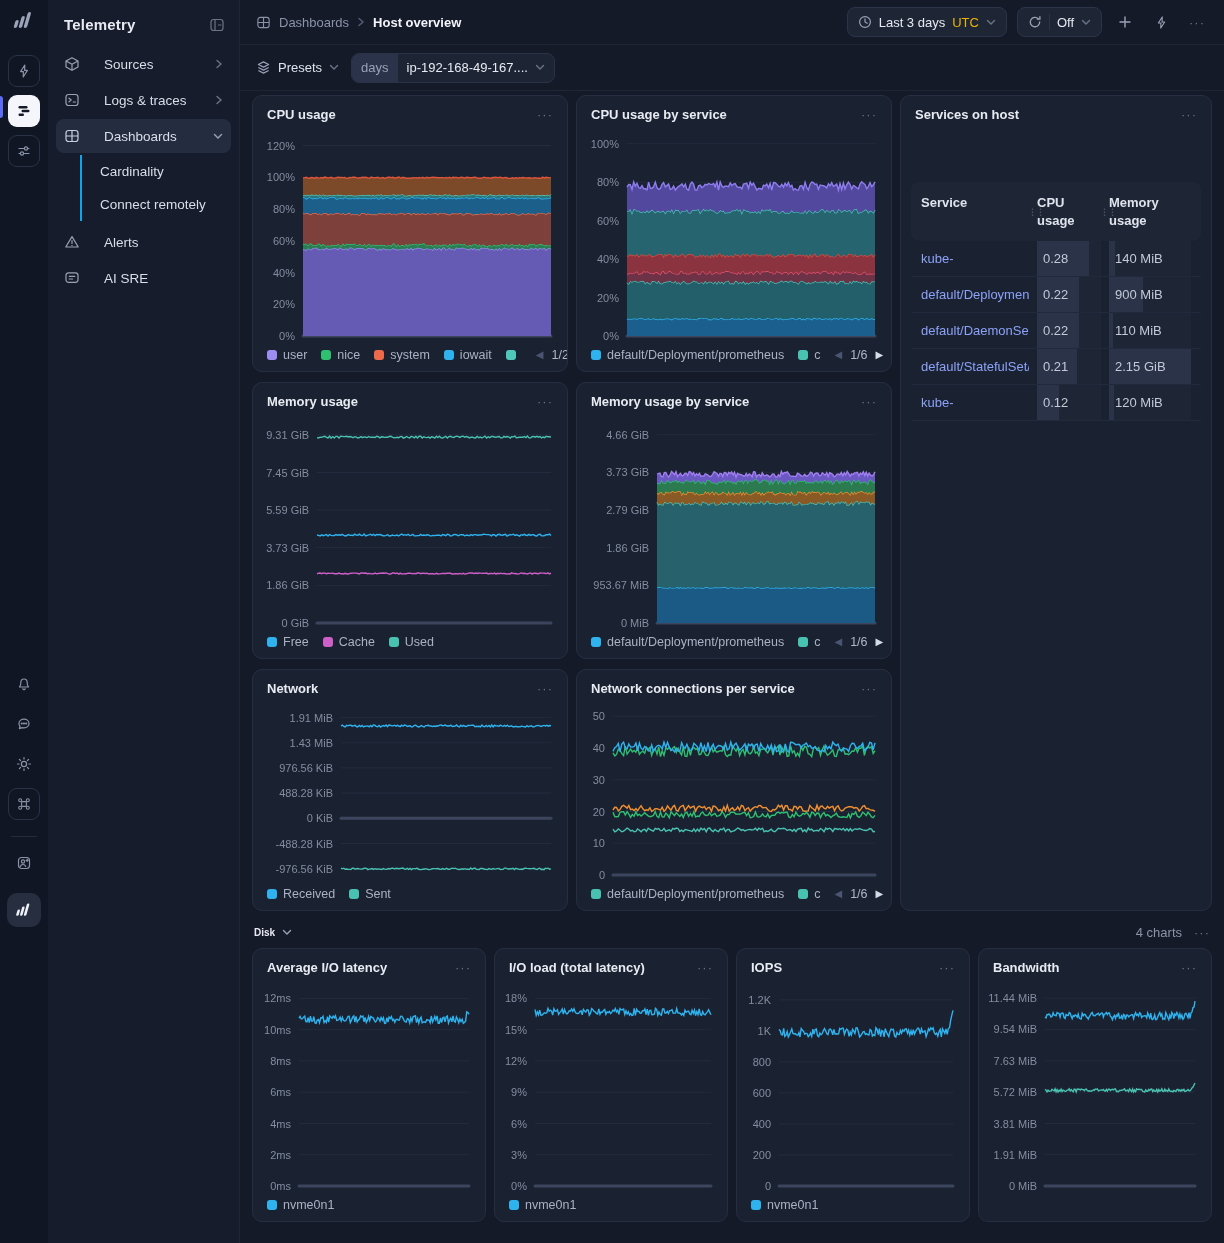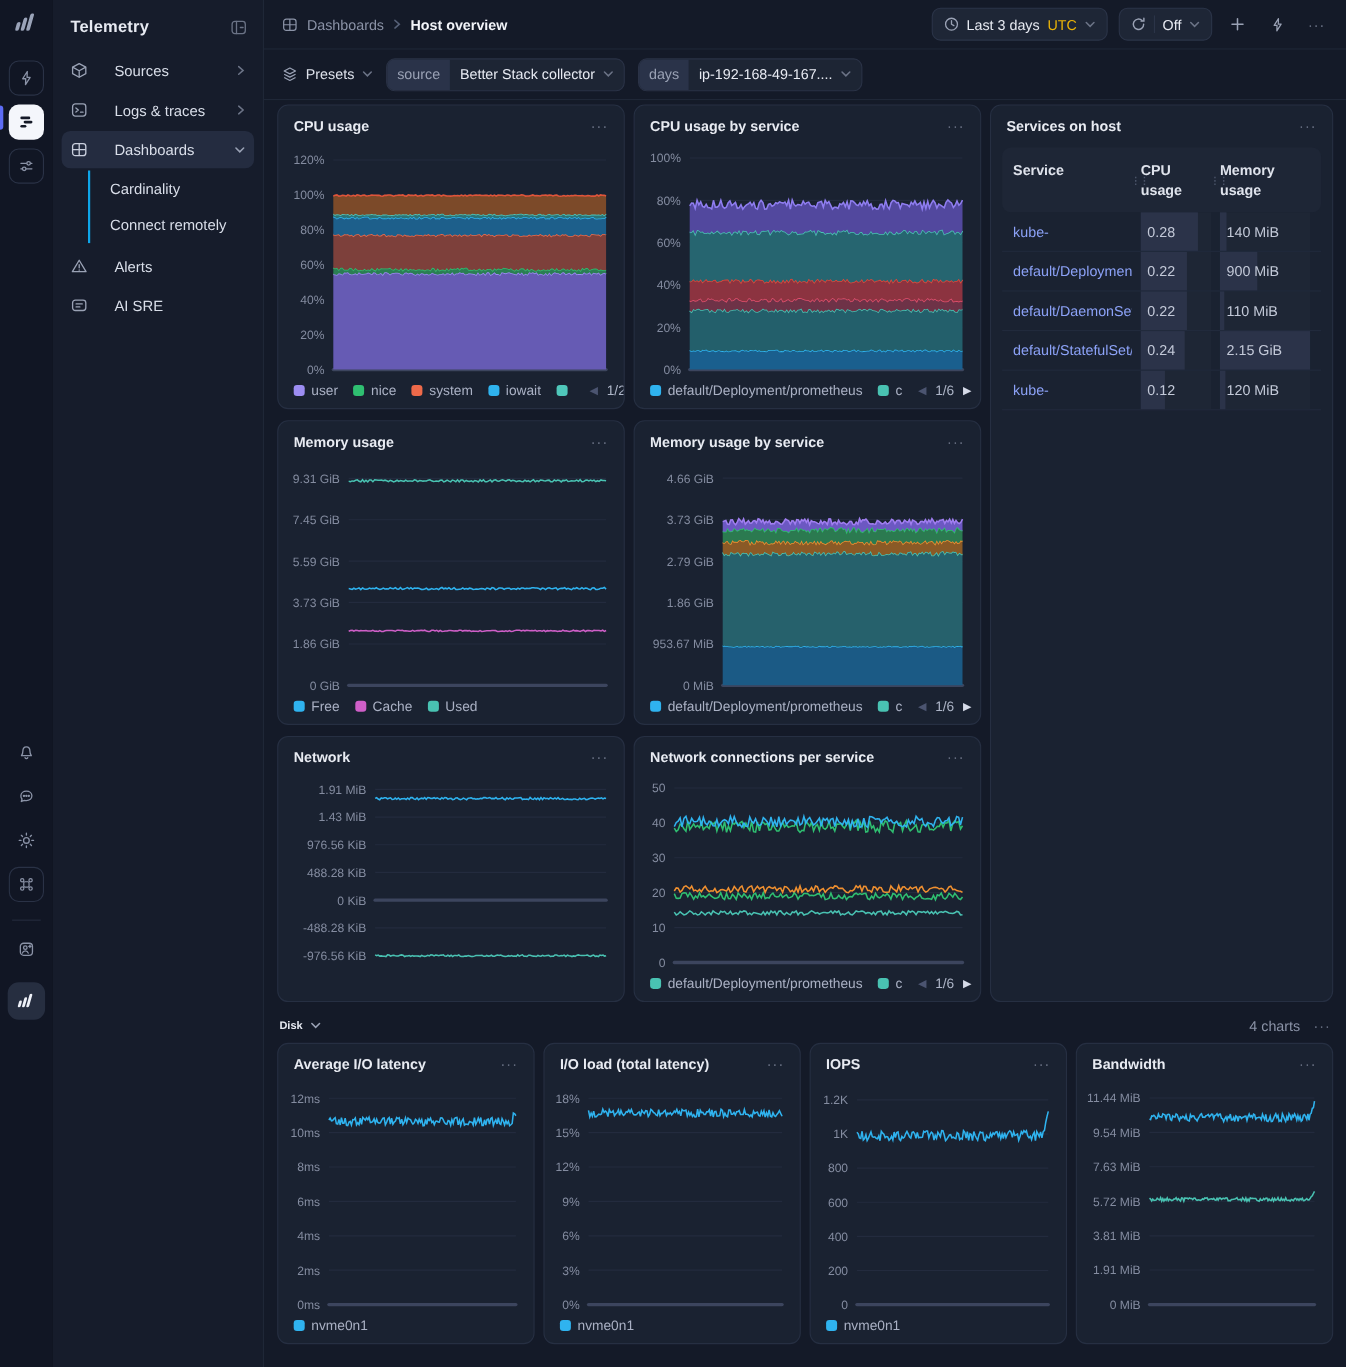--- a/index.html
+++ b/index.html
@@ -60,21 +60,21 @@
     border:1px solid #2a3246; border-radius:8px; overflow:hidden; font-size:13px; }
   .fpill .key { background:#2a3349; color:#9aa2b5; padding:0 9px; align-self:stretch;
     display:flex; align-items:center; }
   .fpill .val { padding:0 9px; color:#e7eaf2; display:flex; align-items:center; gap:7px; }
 
   .content { flex:1; padding:4px 12px 12px; overflow:hidden; }
   .grid1 { display:grid; grid-template-columns:316px 316px 1fr;
     grid-template-rows:277px 277px 242px; gap:10px 8px; }
   .card { background:#1a2231; border:1px solid #262f42; border-radius:10px;
     display:flex; flex-direction:column; min-width:0; overflow:hidden; }
-  .card-table { grid-column:3; grid-row:1/4; }
+  .card-table { grid-column:3; grid-row:1/4;gap:48px; }
   .card-head { display:flex; align-items:center; justify-content:space-between;
     padding:11px 14px 4px; flex:none; }
   .card-title { font-size:13px; font-weight:bold; color:#e8ebf2; }
   .dots { color:#6b7386; font-size:13px; letter-spacing:1px; }
   .chart { flex:1 1 auto; min-height:0; margin:0 8px 0 4px; position:relative; }
   .chart svg { display:block; }
   .legend { flex:none; height:27px; display:flex; align-items:center; gap:14px;
     padding:0 14px 6px; font-size:12.5px; color:#aab1c4; overflow:hidden; white-space:nowrap; }
   .lg-item { display:flex; align-items:center; gap:6px; flex:none; }
   .sw { width:10px; height:10px; border-radius:3px; flex:none; }
@@ -362,31 +362,20 @@
               <path d="M2.5 8 8 10.8 13.5 8"></path>
               <path d="M2.5 11.2 8 14l5.5-2.8"></path>
             </svg>
           </span>
         <span>Presets</span>
         <span>
             <svg class="ic" width="10" height="7" viewBox="0 0 10 7" fill="none" stroke="#6b7386" stroke-width="1.4" stroke-linecap="round">
               <path d="M1.5 1.5 5 5l3.5-3.5"></path>
             </svg>
           </span>
-      </div>
-      <div class="fpill">
-        <span class="key">source</span>
-        <span class="val">
-          <span>Better Stack collector</span>
-          <span>
-              <svg class="ic" width="10" height="7" viewBox="0 0 10 7" fill="none" stroke="#6b7386" stroke-width="1.4" stroke-linecap="round">
-                <path d="M1.5 1.5 5 5l3.5-3.5"></path>
-              </svg>
-            </span>
-        </span>
       </div>
       <div class="fpill">
         <span class="key">days</span>
         <span class="val">
           <span>ip-192-168-49-167....</span>
           <span>
               <svg class="ic" width="10" height="7" viewBox="0 0 10 7" fill="none" stroke="#6b7386" stroke-width="1.4" stroke-linecap="round">
                 <path d="M1.5 1.5 5 5l3.5-3.5"></path>
               </svg>
             </span>
@@ -549,21 +538,21 @@
                 </span>
       <span class="t-cell">
                   <span class="bar" style="width:5%"></span>
                   <span class="val">110 MiB</span>
                 </span>
               </div>
               <div class="t-row">
       <span class="t-svc">default/StatefulSet/opensea</span>
       <span class="t-cell">
                   <span class="bar" style="width:62%"></span>
-                  <span class="val">0.24</span>
+                  <span class="val">0.21</span>
                 </span>
       <span class="t-cell">
                   <span class="bar" style="width:100%"></span>
                   <span class="val">2.15 GiB</span>
                 </span>
               </div>
               <div class="t-row">
       <span class="t-svc">kube-</span>
       <span class="t-cell">
                   <span class="bar" style="width:35%"></span>
@@ -682,20 +671,30 @@
                 <line x1="84" x2="294" y1="67.9" y2="67.9" stroke="#232b3e" stroke-width="1"></line>
                 <text x="76" y="71.9" fill="#848ca0" font-size="11" text-anchor="end" font-family="Liberation Sans, sans-serif">976.56 KiB</text>
                 <line x1="84" x2="294" y1="42.8" y2="42.8" stroke="#232b3e" stroke-width="1"></line>
                 <text x="76" y="46.8" fill="#848ca0" font-size="11" text-anchor="end" font-family="Liberation Sans, sans-serif">1.43 MiB</text>
                 <line x1="84" x2="294" y1="17.6" y2="17.6" stroke="#232b3e" stroke-width="1"></line>
                 <text x="76" y="21.6" fill="#848ca0" font-size="11" text-anchor="end" font-family="Liberation Sans, sans-serif">1.91 MiB</text>
                 <path d="M84.0,25.8L85.4,25.1L86.8,26.4L88.2,27.0L89.6,25.4L91.0,25.8L92.5,25.2L93.9,25.3L95.3,26.2L96.7,25.7L98.1,25.3L99.5,26.8L100.9,26.7L102.3,25.5L103.7,26.6L105.1,25.4L106.6,26.9L108.0,26.2L109.4,26.1L110.8,26.0L112.2,26.8L113.6,25.5L115.0,26.8L116.4,25.0L117.8,25.1L119.2,26.3L120.6,26.8L122.1,25.4L123.5,27.0L124.9,26.1L126.3,25.6L127.7,26.2L129.1,25.0L130.5,26.7L131.9,25.1L133.3,25.3L134.7,25.9L136.1,25.8L137.6,25.2L139.0,26.1L140.4,25.3L141.8,26.0L143.2,26.6L144.6,25.2L146.0,26.2L147.4,25.0L148.8,25.3L150.2,26.5L151.7,26.0L153.1,25.8L154.5,27.0L155.9,26.7L157.3,25.4L158.7,25.3L160.1,26.4L161.5,26.9L162.9,26.5L164.3,25.5L165.7,26.3L167.2,27.0L168.6,25.6L170.0,25.5L171.4,25.3L172.8,26.1L174.2,26.0L175.6,26.6L177.0,26.1L178.4,26.4L179.8,25.8L181.2,26.0L182.7,25.1L184.1,25.0L185.5,25.7L186.9,25.5L188.3,25.0L189.7,26.1L191.1,25.8L192.5,26.1L193.9,25.1L195.3,26.4L196.8,26.2L198.2,26.0L199.6,25.0L201.0,26.4L202.4,27.0L203.8,25.3L205.2,26.4L206.6,25.4L208.0,26.3L209.4,26.5L210.8,25.5L212.3,25.5L213.7,25.4L215.1,25.2L216.5,25.1L217.9,26.8L219.3,26.3L220.7,26.5L222.1,26.3L223.5,26.9L224.9,25.0L226.3,26.3L227.8,26.8L229.2,25.5L230.6,26.7L232.0,25.5L233.4,27.0L234.8,25.0L236.2,26.9L237.6,25.2L239.0,26.1L240.4,25.7L241.9,26.4L243.3,25.1L244.7,25.9L246.1,26.3L247.5,25.4L248.9,26.4L250.3,25.1L251.7,26.5L253.1,26.4L254.5,25.8L255.9,26.8L257.4,26.8L258.8,26.3L260.2,26.8L261.6,26.7L263.0,26.9L264.4,26.3L265.8,26.4L267.2,26.8L268.6,27.0L270.0,25.7L271.4,26.7L272.9,26.2L274.3,25.8L275.7,26.9L277.1,26.8L278.5,26.1L279.9,25.6L281.3,25.4L282.7,25.8L284.1,26.5L285.5,25.8L287.0,25.4L288.4,25.9L289.8,25.3L291.2,26.2L292.6,25.5L294.0,25.8" fill="none" stroke="#2fb3ef" stroke-width="1.4"></path>
                 <path d="M84.0,168.1L85.4,168.8L86.8,168.2L88.2,169.2L89.6,169.0L91.0,169.4L92.5,169.4L93.9,169.6L95.3,168.1L96.7,168.2L98.1,169.2L99.5,168.7L100.9,168.5L102.3,168.9L103.7,169.1L105.1,169.1L106.6,168.5L108.0,168.1L109.4,168.3L110.8,169.6L112.2,169.1L113.6,169.0L115.0,168.6L116.4,169.4L117.8,168.7L119.2,169.2L120.6,169.0L122.1,169.1L123.5,169.2L124.9,169.6L126.3,168.6L127.7,169.1L129.1,169.4L130.5,169.0L131.9,168.5L133.3,169.0L134.7,168.1L136.1,168.2L137.6,169.0L139.0,168.2L140.4,168.5L141.8,168.8L143.2,168.5L144.6,168.3L146.0,168.0L147.4,169.1L148.8,169.3L150.2,168.3L151.7,169.3L153.1,168.4L154.5,169.6L155.9,168.6L157.3,168.6L158.7,168.8L160.1,168.1L161.5,169.3L162.9,169.5L164.3,169.6L165.7,169.1L167.2,169.2L168.6,168.7L170.0,169.1L171.4,169.5L172.8,169.6L174.2,169.2L175.6,168.7L177.0,168.6L178.4,168.6L179.8,168.7L181.2,168.5L182.7,169.4L184.1,169.4L185.5,168.6L186.9,169.2L188.3,169.0L189.7,168.4L191.1,169.3L192.5,169.4L193.9,168.6L195.3,168.2L196.8,168.6L198.2,168.2L199.6,168.8L201.0,169.4L202.4,169.5L203.8,169.3L205.2,168.8L206.6,169.2L208.0,168.7L209.4,169.3L210.8,169.1L212.3,169.4L213.7,168.0L215.1,169.2L216.5,168.5L217.9,168.0L219.3,169.4L220.7,169.4L222.1,169.6L223.5,168.4L224.9,168.5L226.3,168.8L227.8,169.2L229.2,169.4L230.6,169.6L232.0,168.6L233.4,169.1L234.8,169.3L236.2,168.5L237.6,169.1L239.0,168.9L240.4,168.6L241.9,168.4L243.3,169.6L244.7,169.4L246.1,169.4L247.5,168.1L248.9,168.1L250.3,168.9L251.7,169.0L253.1,168.7L254.5,168.8L255.9,168.3L257.4,169.6L258.8,168.3L260.2,168.8L261.6,169.1L263.0,169.6L264.4,169.0L265.8,169.4L267.2,168.5L268.6,168.1L270.0,168.4L271.4,168.6L272.9,168.7L274.3,168.6L275.7,168.5L277.1,168.3L278.5,169.1L279.9,169.5L281.3,168.7L282.7,168.2L284.1,169.4L285.5,169.2L287.0,169.6L288.4,168.2L289.8,168.6L291.2,168.2L292.6,169.3L294.0,168.9" fill="none" stroke="#49c2b2" stroke-width="1.4"></path>
               </svg>
             </div>
+          <div class="legend">
+              <span class="lg-item">
+                <span class="sw" style="background:#2fb3ef"></span>
+                <span>Received</span>
+              </span>
+              <span class="lg-item">
+                <span class="sw" style="background:#49c2b2"></span>
+                <span>Sent</span>
+              </span>
+            </div>
         </div>
         <div class="card">
           <div class="card-head">
               <span class="card-title">Network connections per service</span>
               <span class="dots">···</span>
             </div>
           <div class="chart">
               <svg width="302" height="183">
                 <line x1="32" x2="294" y1="175.0" y2="175.0" stroke="#3c455e" stroke-width="3" stroke-linecap="round"></line>
                 <text x="24" y="179" fill="#848ca0" font-size="11" text-anchor="end" font-family="Liberation Sans, sans-serif">0</text>

